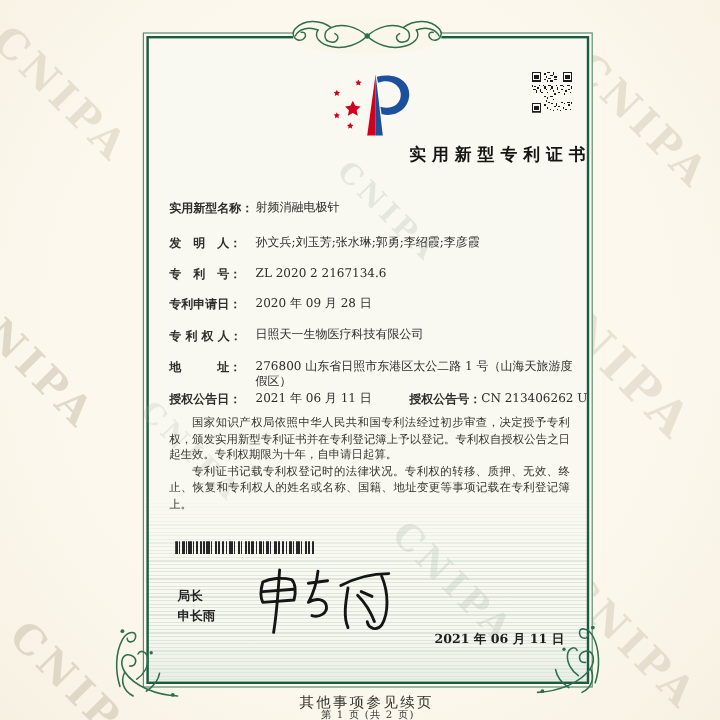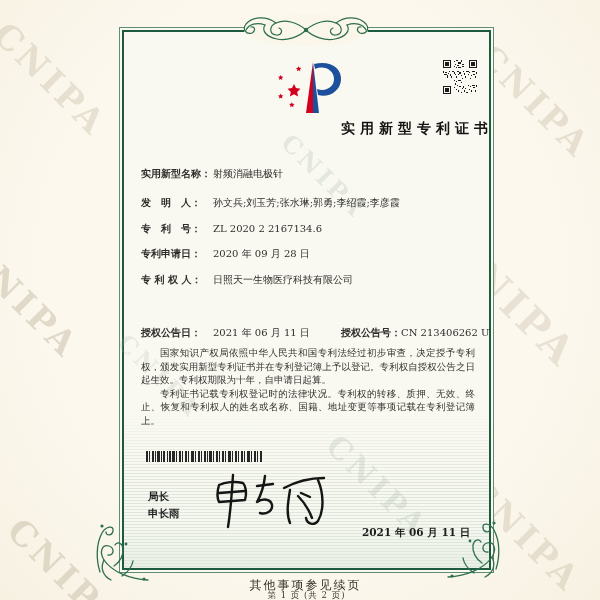--- a/index.html
+++ b/index.html
@@ -103,20 +103,24 @@
     </div>
     <div class="row" style="top:194px">
       <span class="lbl">专　利　号：</span><span class="val">ZL 2020 2 2167134.6</span>
     </div>
     <div class="row" style="top:219px">
       <span class="lbl">专利申请日：</span><span class="val">2020 年 09 月 28 日</span>
     </div>
     <div class="row" style="top:245px">
       <span class="lbl">专 利 权 人：</span><span class="val">日照天一生物医疗科技有限公司</span>
     </div>
+    <div class="row" style="top:271px">
+      <span class="lbl">地　　　址：</span><span class="val">276800 山东省日照市东港区太公二路 1 号（山海天旅游度
+假区）</span>
+    </div>
     <div class="row" style="top:298px">
       <span class="lbl">授权公告日：</span><span class="val">2021 年 06 月 11 日</span>
       <span class="pair2">
         <span class="lbl" style="min-width:0">授权公告号：</span><span class="val">CN 213406262 U</span>
       </span>
     </div>
 
     <div class="paras">
       <p>国家知识产权局依照中华人民共和国专利法经过初步审查，决定授予专利权，颁发实用新型专利证书并在专利登记簿上予以登记。专利权自授权公告之日起生效。专利权期限为十年，自申请日起算。</p>
       <p>专利证书记载专利权登记时的法律状况。专利权的转移、质押、无效、终止、恢复和专利权人的姓名或名称、国籍、地址变更等事项记载在专利登记簿上。</p>

